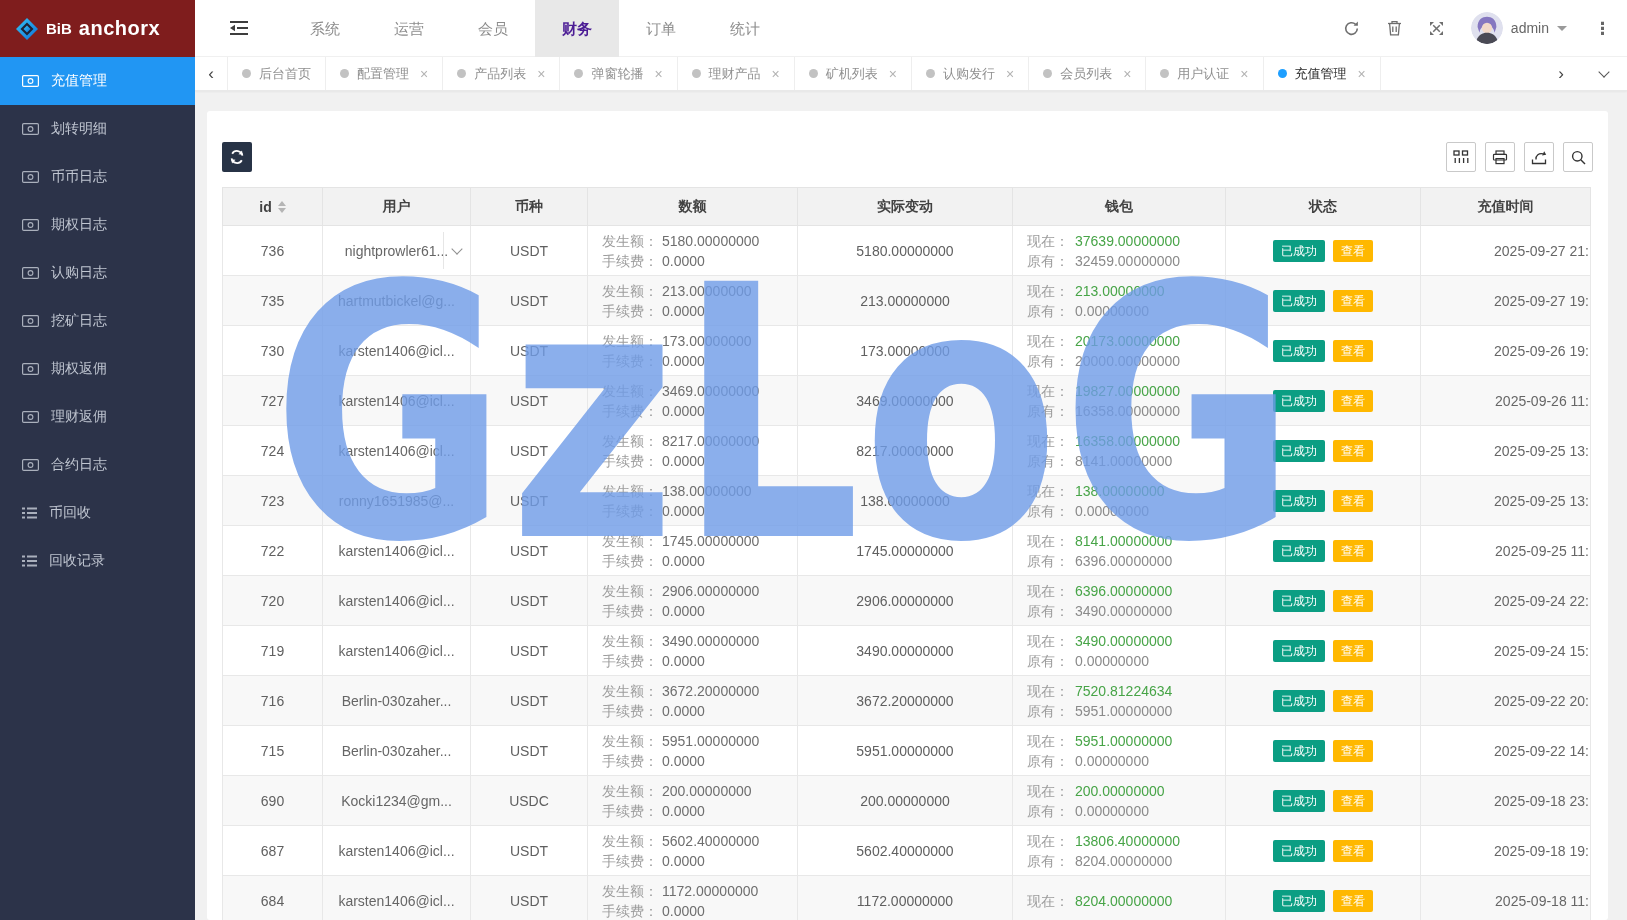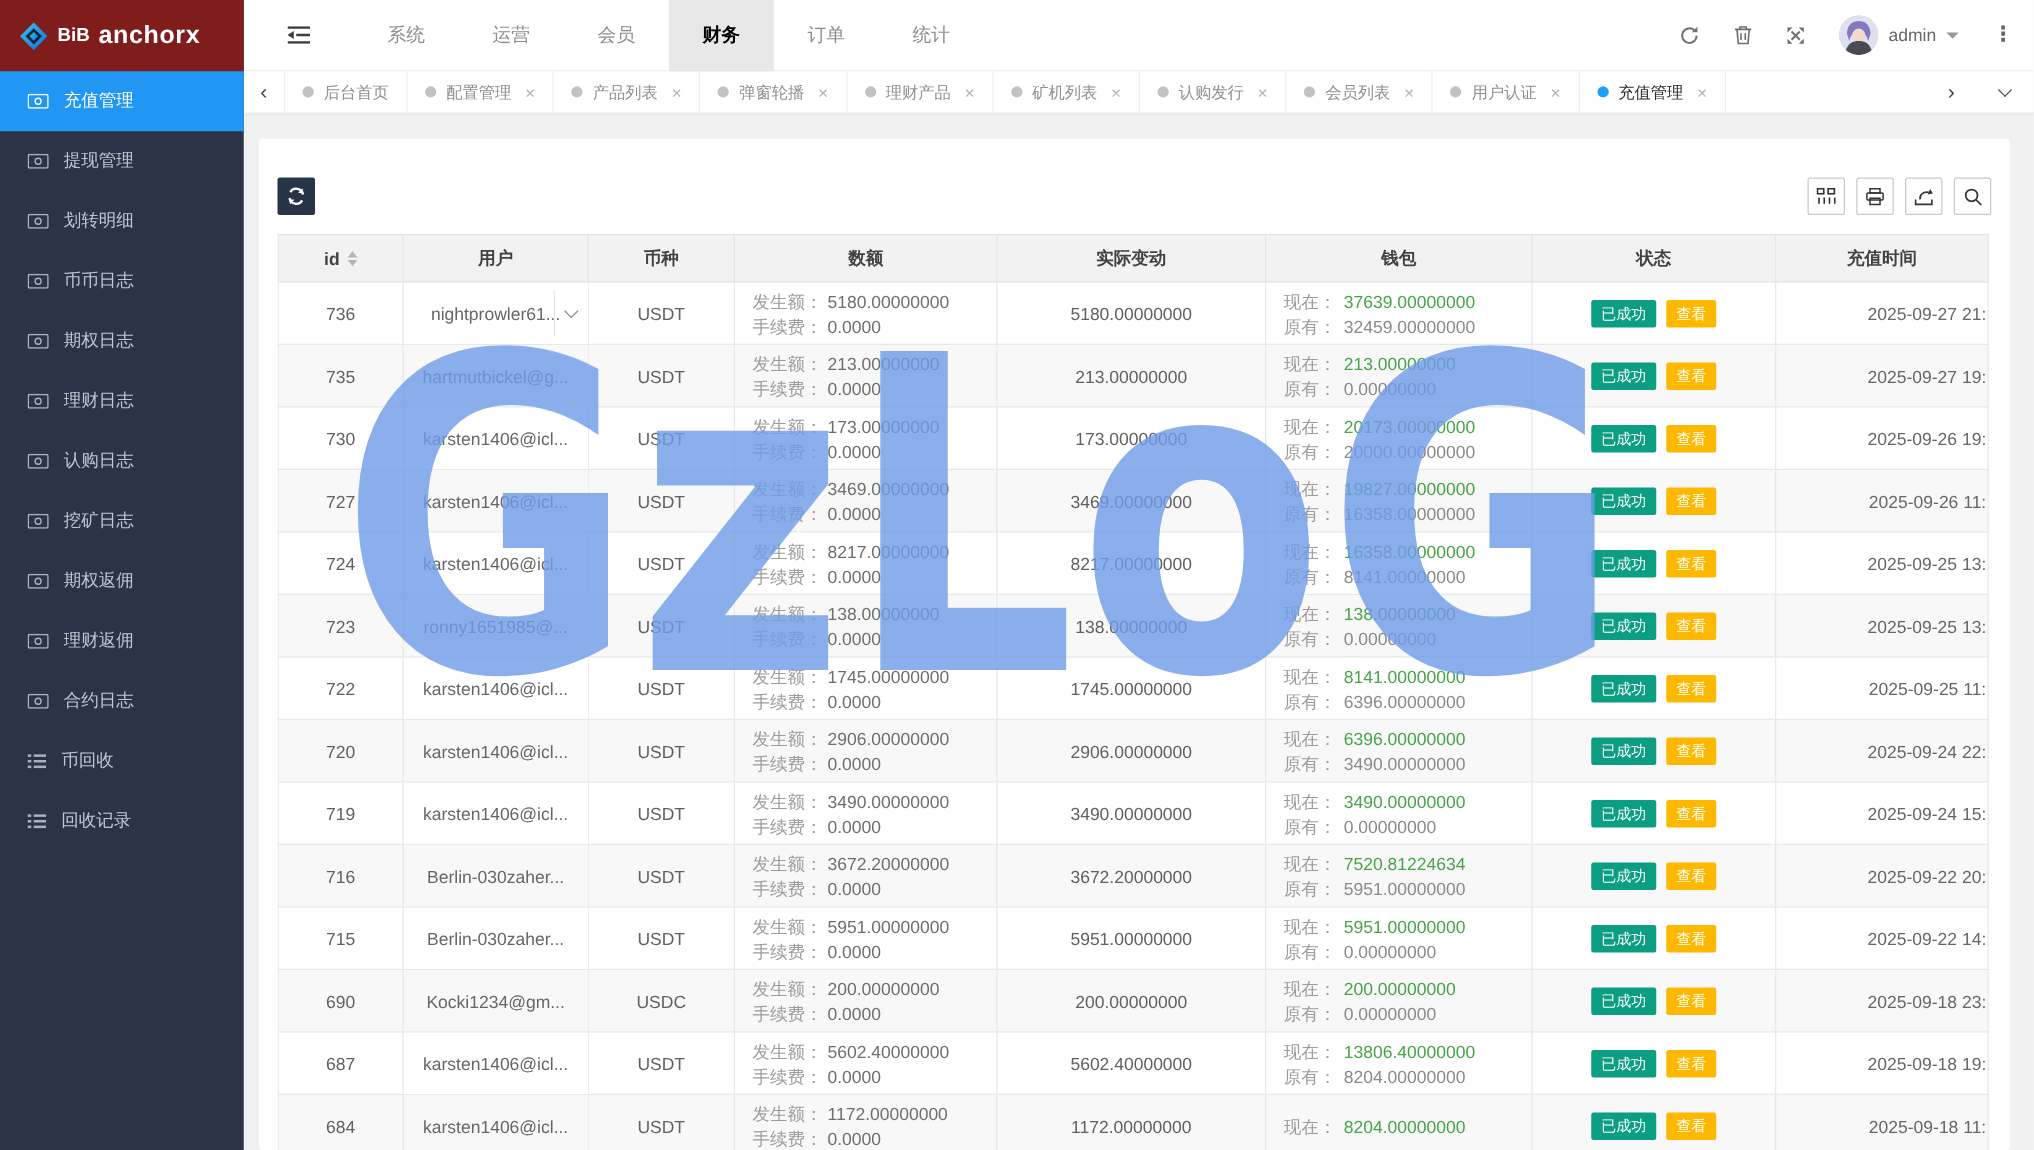--- a/index.html
+++ b/index.html
@@ -14,21 +14,21 @@
   .menu { }
   .menu-item { height:48px; display:flex; align-items:center; padding-left:22px; gap:12px; color:#c0c6d1; font-size:14px; cursor:pointer; }
   .menu-item .mi { display:flex; align-items:center; opacity:.85; }
   .menu-item.active { background:#2196f3; color:#fff; }
   .menu-item.active .mi { opacity:1; }
 
   
   .header { position:absolute; left:195px; top:0; right:0; height:57px; background:#fff; display:flex; align-items:center; z-index:9; border-bottom:1px solid #f0f0f0; }
   .collapse-btn { width:88px; display:flex; align-items:center; justify-content:center; height:57px; color:#3d3d3d; cursor:pointer; }
   .nav-item { padding:0 27px; height:57px; line-height:57px; color:#8c8c8c; font-size:15px; cursor:pointer; }
-  .nav-item.active { background:#e8e8e8; color:#000000; font-weight:bold; }
+  .nav-item.active { background:#e8e8e8; color:#4c1d95; font-weight:bold; }
   .header-right { margin-left:auto; display:flex; align-items:center; gap:27px; padding-right:16px; color:#6f6f6f; }
   .hicon { display:flex; align-items:center; cursor:pointer; color:#6f6f6f; }
   .admin-box { display:flex; align-items:center; gap:8px; cursor:pointer; }
   .avatar { width:32px; height:32px; border-radius:50%; overflow:hidden; display:block; }
   .admin-name { font-size:14px; color:#666; }
   .caret-down { width:0; height:0; border-left:5px solid transparent; border-right:5px solid transparent; border-top:5px solid #9a9a9a; }
   .dots { font-size:17px; color:#666; font-weight:bold; cursor:pointer; }
 
   
   .tabbar { position:absolute; left:195px; top:57px; right:0; height:34px; background:#fff; border-bottom:1px solid #e9e9e9; box-shadow:0 1px 2px rgba(0,0,0,.05); display:flex; align-items:stretch; z-index:8; }
@@ -114,57 +114,39 @@
         </span>
         <span>充值管理</span>
       </div>
       <div class="menu-item">
         <span class="mi">
           <svg width="17" height="12" viewBox="0 0 17 12">
             <rect x="0.6" y="0.6" width="15.8" height="10.8" rx="1.2" fill="none" stroke="currentColor" stroke-width="1.2"></rect>
             <circle cx="8.5" cy="6" r="2.4" fill="none" stroke="currentColor" stroke-width="1.1"></circle>
           </svg>
         </span>
-        <span>提现管理</span>
-      </div>
-      <div class="menu-item">
-        <span class="mi">
-          <svg width="17" height="12" viewBox="0 0 17 12">
-            <rect x="0.6" y="0.6" width="15.8" height="10.8" rx="1.2" fill="none" stroke="currentColor" stroke-width="1.2"></rect>
-            <circle cx="8.5" cy="6" r="2.4" fill="none" stroke="currentColor" stroke-width="1.1"></circle>
-          </svg>
-        </span>
         <span>划转明细</span>
       </div>
       <div class="menu-item">
         <span class="mi">
           <svg width="17" height="12" viewBox="0 0 17 12">
             <rect x="0.6" y="0.6" width="15.8" height="10.8" rx="1.2" fill="none" stroke="currentColor" stroke-width="1.2"></rect>
             <circle cx="8.5" cy="6" r="2.4" fill="none" stroke="currentColor" stroke-width="1.1"></circle>
           </svg>
         </span>
         <span>币币日志</span>
       </div>
       <div class="menu-item">
         <span class="mi">
           <svg width="17" height="12" viewBox="0 0 17 12">
             <rect x="0.6" y="0.6" width="15.8" height="10.8" rx="1.2" fill="none" stroke="currentColor" stroke-width="1.2"></rect>
             <circle cx="8.5" cy="6" r="2.4" fill="none" stroke="currentColor" stroke-width="1.1"></circle>
           </svg>
         </span>
         <span>期权日志</span>
-      </div>
-      <div class="menu-item">
-        <span class="mi">
-          <svg width="17" height="12" viewBox="0 0 17 12">
-            <rect x="0.6" y="0.6" width="15.8" height="10.8" rx="1.2" fill="none" stroke="currentColor" stroke-width="1.2"></rect>
-            <circle cx="8.5" cy="6" r="2.4" fill="none" stroke="currentColor" stroke-width="1.1"></circle>
-          </svg>
-        </span>
-        <span>理财日志</span>
       </div>
       <div class="menu-item">
         <span class="mi">
           <svg width="17" height="12" viewBox="0 0 17 12">
             <rect x="0.6" y="0.6" width="15.8" height="10.8" rx="1.2" fill="none" stroke="currentColor" stroke-width="1.2"></rect>
             <circle cx="8.5" cy="6" r="2.4" fill="none" stroke="currentColor" stroke-width="1.1"></circle>
           </svg>
         </span>
         <span>认购日志</span>
       </div>

